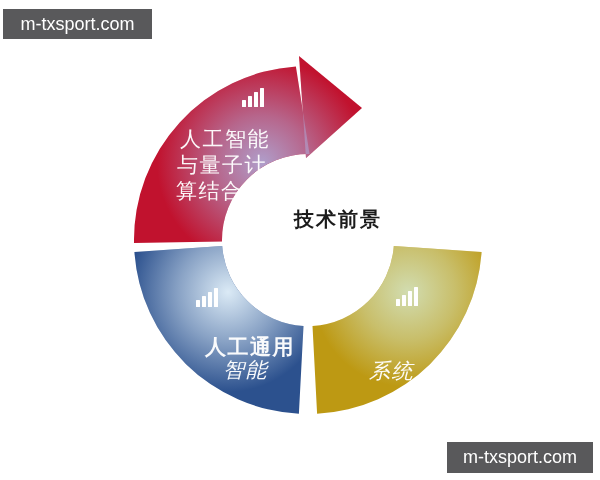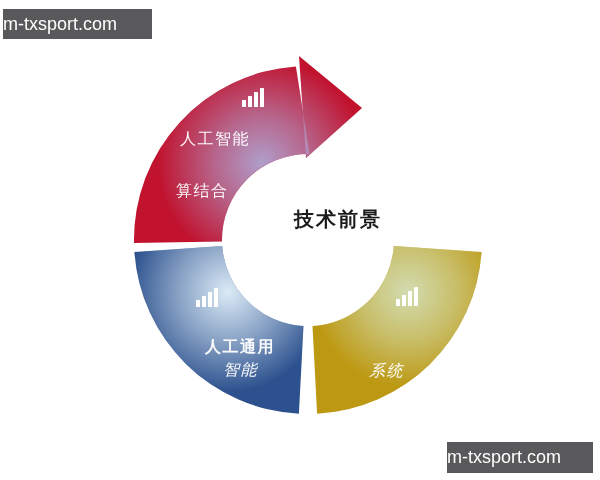--- a/index.html
+++ b/index.html
@@ -2,36 +2,36 @@
 <html><head>
 <meta charset="utf-8">
 <style>
   html,body{margin:0;padding:0;background:#ffffff;}
   #stage{
     position:relative;width:600px;height:480px;background:#ffffff;
     overflow:hidden;font-family:"Liberation Sans", sans-serif;
   }
   #ring-svg{position:absolute;left:0;top:0;width:600px;height:480px;}
   .seg-label{
-    position:absolute;color:#ffffff;font-size:16px;letter-spacing:1.5px;
+    position:absolute;color:#ffffff;font-size:21px;letter-spacing:1.5px;
     line-height:17px;white-space:nowrap;opacity:.96;text-align:right;
   }
   .center-title{
     position:absolute;left:294px;top:206px;color:#1b1b1b;font-size:20px;
     font-weight:700;letter-spacing:2px;white-space:nowrap;
   }
   .bars{position:absolute;display:flex;align-items:flex-end;gap:2px;}
   .bars i{display:block;width:4px;background:#ffffff;border-radius:0.5px;}
   .bars i:nth-child(1){height:7px;}
   .bars i:nth-child(2){height:11px;}
   .bars i:nth-child(3){height:15px;}
   .bars i:nth-child(4){height:19px;}
   .watermark{
     position:absolute;background:#59595b;color:#ffffff;font-size:18px;
-    white-space:nowrap;
+    text-align:center;white-space:nowrap;
   }
   #wm-top{left:3px;top:9px;width:149px;height:30px;line-height:30px;}
   #wm-bottom{left:447px;top:442px;width:146px;height:31px;line-height:31px;}
 </style>
 </head>
 <body>
 
 <div id="stage">
 
   <svg id="ring-svg" viewBox="0 0 600 480" xmlns="http://www.w3.org/2000/svg">
@@ -82,20 +82,21 @@
       <i></i>
     </div>
   <div class="bars" style="left:396px;top:287px;">
       <i></i>
       <i></i>
       <i></i>
       <i></i>
     </div>
 
   <div class="seg-label" style="left:180px;top:130px;">人工智能</div>
+  <div class="seg-label" style="left:177px;top:156px;">与量子计</div>
   <div class="seg-label" style="left:176px;top:182px;">算结合</div>
 
   <div class="seg-label" style="left:205px;top:338px;font-weight:bold;">人工通用</div>
   <div class="seg-label" style="left:223px;top:361px;font-style:italic;">智能</div>
 
   <div class="seg-label" style="left:369px;top:362px;font-style:italic;">系统</div>
 
   <div class="center-title">技术前景</div>
 
   <div class="watermark" id="wm-top">m-txsport.com</div>

